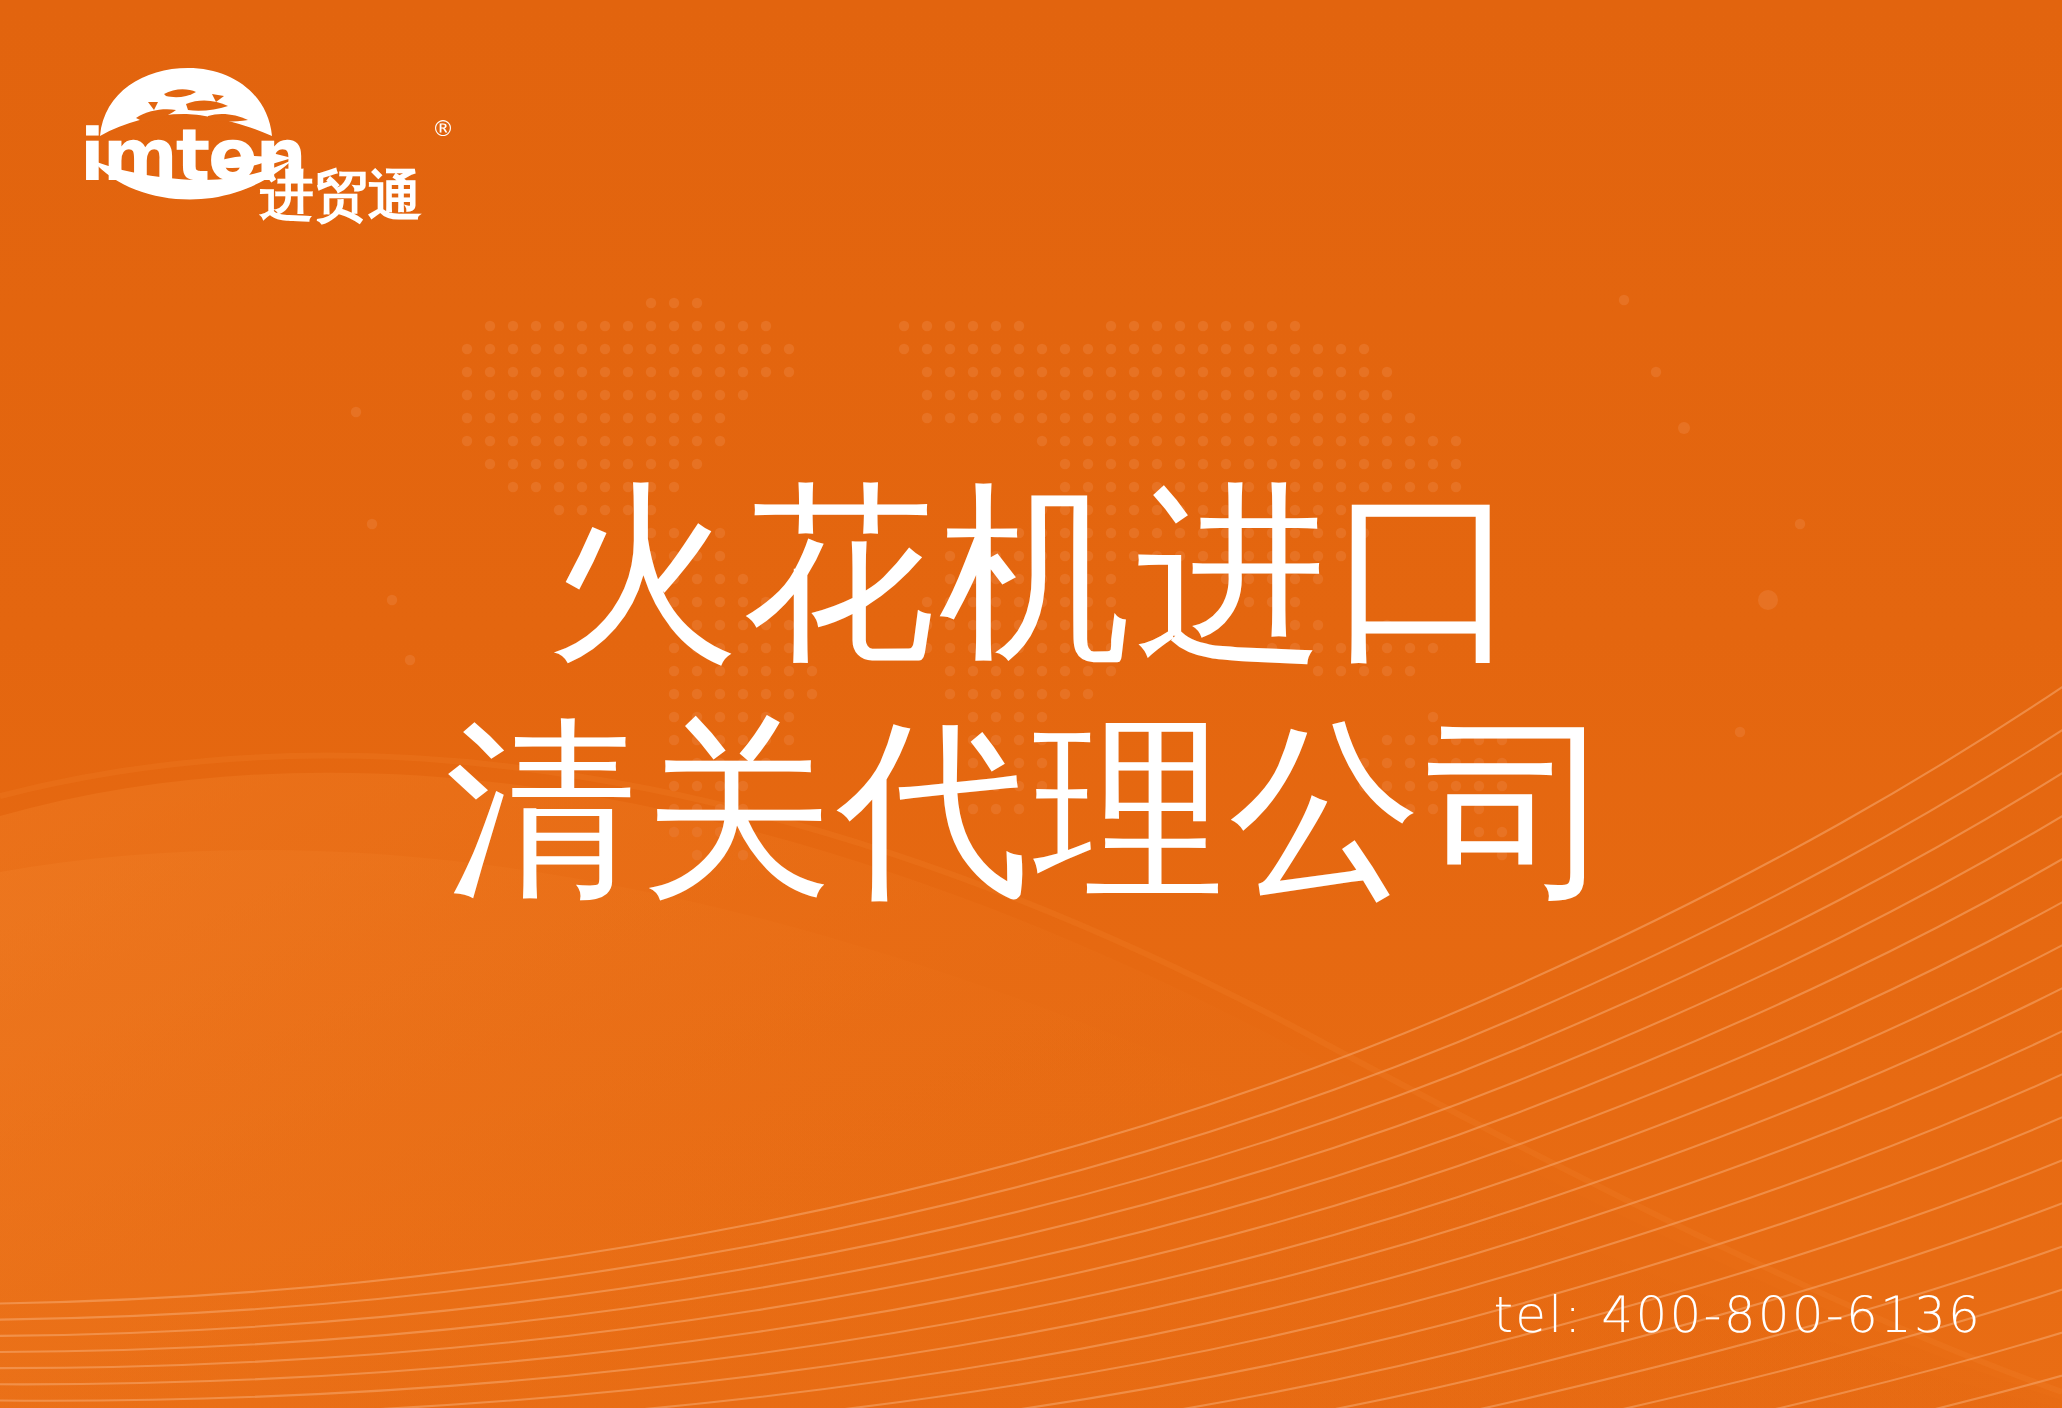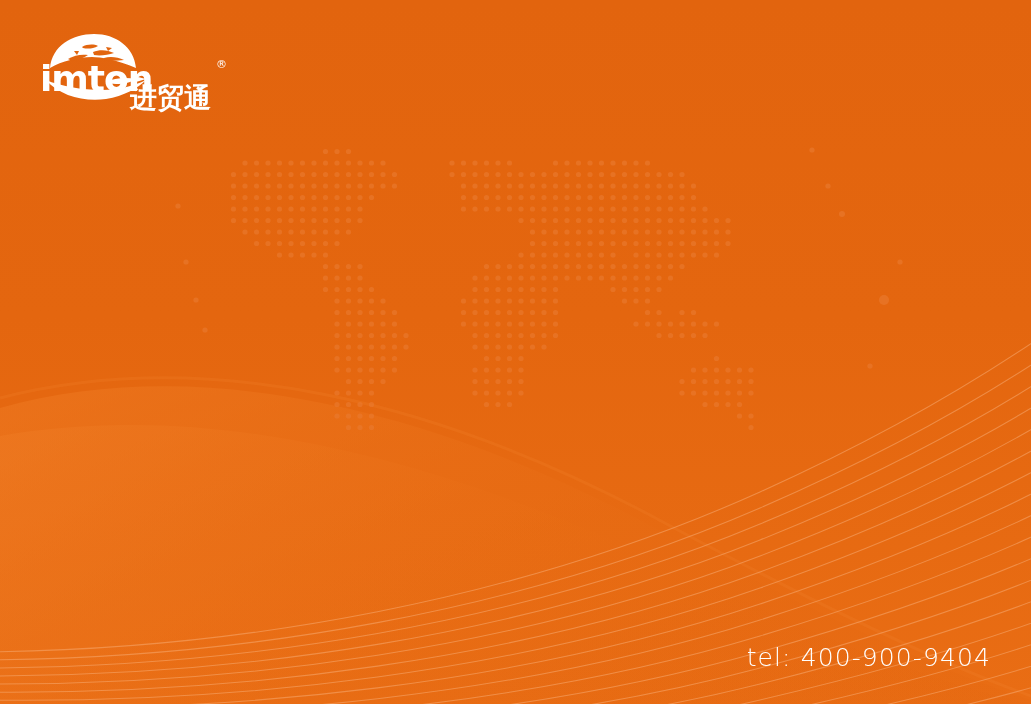--- a/index.html
+++ b/index.html
@@ -697,16 +697,20 @@
       <path d="M68,52 C 76,48 88,47 98,49 C 94,52 86,54 78,54 C 74,54 70,53 68,52 Z" fill="#ffffff"></path>
       <path d="M96,46 L108,49 L98,52 Z" fill="#ffffff"></path>
     </svg>
     <div style="position:absolute;left:0;top:30px;width:180px;height:42px;">
       <span style="position:absolute;left:2px;top:-2px;font-family:'DejaVu Sans','Liberation Sans',sans-serif;font-size:36px;font-weight:700;color:#ffffff;letter-spacing:-1px;">imton</span>
       <span style="position:absolute;left:92px;top:4px;font-family:'DejaVu Sans','Liberation Sans',sans-serif;font-size:27px;font-weight:700;color:#ffffff;letter-spacing:0px;margin-top:16px;">进贸通</span>
       <span style="position:absolute;left:178px;top:-2px;font-family:'DejaVu Sans','Liberation Sans',sans-serif;font-size:11px;color:#ffffff;">®</span>
     </div>
   </div>
 
-
-  <div class="tel">tel: 400-900-9404</div>
+  <div class="headline">
+    <span class="headline-line line1">火花机进口</span>
+    <span class="headline-line line2">清关代理公司</span>
+  </div>
+
+  <div class="tel">tel: 400-800-6136</div>
 
 </div>
 
 </body></html>

